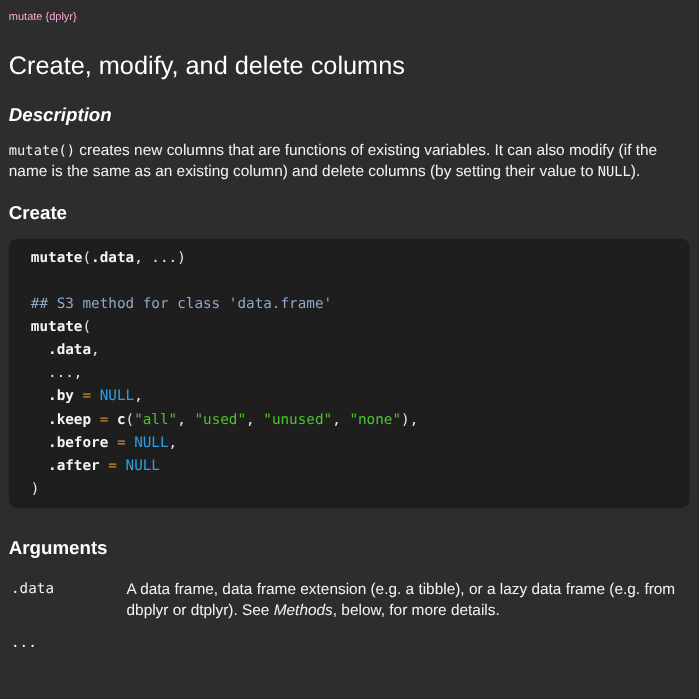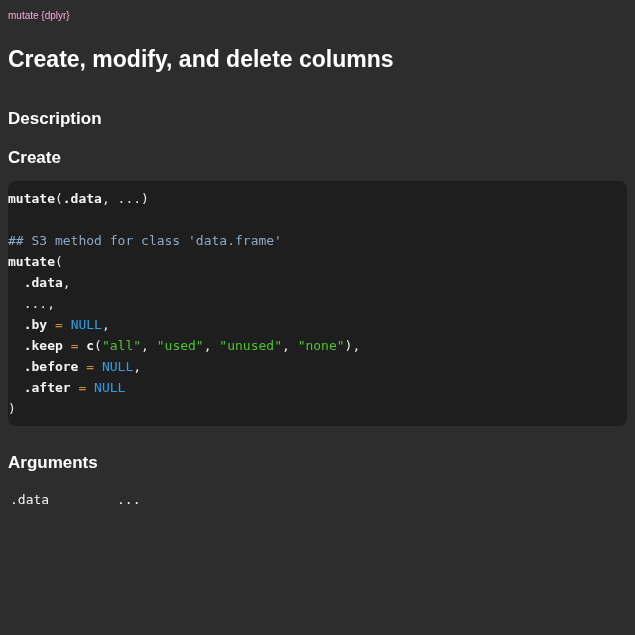--- a/index.html
+++ b/index.html
@@ -11,29 +11,29 @@
     font-family: "Liberation Sans", sans-serif;
   }
   .page { padding: 10px 8px 0 8px; }
 
   .header-row {
     display: flex; justify-content: space-between; align-items: baseline;
     font-size: 10px; color: #f9a8d4;
   }
 
   h1.title {
-    font-size: 23px; font-weight: 700; color: #ffffff;
+    font-size: 23px; font-weight: 400; color: #ffffff;
     margin: 25px 0 0 0; line-height: 27px;
   }
 
   h3.sec {
     font-size: 17px; font-weight: 700; color: #ffffff;
     margin: 21px 0 0 0; line-height: 20px;
   }
-  h3.sec-description { margin-top: 36px; }
+  h3.sec-description { margin-top: 22px; font-style: italic; }
   h3.sec-usage { margin-top: 19px; }
   h3.sec-arguments { margin-top: 27px; }
 
   p.desc {
     font-size: 14px; line-height: 19px; margin: 12px 0 0 0; color: #f2f2f2;
   }
 
   .tk-plain { font-family: "Liberation Sans", sans-serif; }
   .tk-code {
     font-family: "DejaVu Sans Mono", "Liberation Mono", monospace;
@@ -42,21 +42,21 @@
   .tk-i { font-style: italic; }
   .tk-codelink {
     font-family: "DejaVu Sans Mono", "Liberation Mono", monospace;
     font-size: 12.5px; text-decoration: underline; cursor: pointer; color: #f2f2f2;
   }
 
   pre.usage {
     background: #1e1e1e;
     border-radius: 8px;
     margin: 13px 0 0 0;
-    padding: 7px 0;
+    padding: 7px 20px;
     font-family: "DejaVu Sans Mono", "Liberation Mono", monospace;
     font-size: 13px; line-height: 21px;
     white-space: pre;
   }
   .code-line { min-height: 21px; }
 
   .args {
     display: grid;
     grid-template-columns: 107px 1fr;
     row-gap: 11px;
@@ -72,22 +72,24 @@
 <body>
 
 <div class="page">
   <div class="header-row">
     <span>mutate {dplyr}</span>
   </div>
 
   <h1 class="title">Create, modify, and delete columns</h1>
 
   <h3 class="sec sec-description">Description</h3>
+  <p class="desc"><span class="tk-code">mutate()</span><span class="tk-plain"> creates new columns that are functions of existing variables. It can also modify (if the name is the same as an existing column) and delete columns (by setting their value to </span><span class="tk-code">NULL</span><span class="tk-plain">).</span></p>
 
   <h3 class="sec sec-usage">Create</h3>
   <pre class="usage"><div class="code-line"><span style="color: rgb(245, 245, 245); font-weight: 700;">mutate</span><span style="color: rgb(232, 232, 232);">(</span><span style="color: rgb(245, 245, 245); font-weight: 700;">.data</span><span style="color: rgb(232, 232, 232);">, ...)</span></div><div class="code-line">&nbsp;</div><div class="code-line"><span style="color: rgb(143, 168, 198);">## S3 method for class 'data.frame'</span></div><div class="code-line"><span style="color: rgb(245, 245, 245); font-weight: 700;">mutate</span><span style="color: rgb(232, 232, 232);">(</span></div><div class="code-line"><span style="color: rgb(232, 232, 232);">  </span><span style="color: rgb(245, 245, 245); font-weight: 700;">.data</span><span style="color: rgb(232, 232, 232);">,</span></div><div class="code-line"><span style="color: rgb(232, 232, 232);">  ...,</span></div><div class="code-line"><span style="color: rgb(232, 232, 232);">  </span><span style="color: rgb(245, 245, 245); font-weight: 700;">.by</span><span style="color: rgb(232, 232, 232);"> </span><span style="color: rgb(207, 138, 59);">=</span><span style="color: rgb(232, 232, 232);"> </span><span style="color: rgb(45, 159, 230);">NULL</span><span style="color: rgb(232, 232, 232);">,</span></div><div class="code-line"><span style="color: rgb(232, 232, 232);">  </span><span style="color: rgb(245, 245, 245); font-weight: 700;">.keep</span><span style="color: rgb(232, 232, 232);"> </span><span style="color: rgb(207, 138, 59);">=</span><span style="color: rgb(232, 232, 232);"> </span><span style="color: rgb(245, 245, 245); font-weight: 700;">c</span><span style="color: rgb(232, 232, 232);">(</span><span style="color: rgb(78, 196, 46);">"all"</span><span style="color: rgb(232, 232, 232);">, </span><span style="color: rgb(78, 196, 46);">"used"</span><span style="color: rgb(232, 232, 232);">, </span><span style="color: rgb(78, 196, 46);">"unused"</span><span style="color: rgb(232, 232, 232);">, </span><span style="color: rgb(78, 196, 46);">"none"</span><span style="color: rgb(232, 232, 232);">),</span></div><div class="code-line"><span style="color: rgb(232, 232, 232);">  </span><span style="color: rgb(245, 245, 245); font-weight: 700;">.before</span><span style="color: rgb(232, 232, 232);"> </span><span style="color: rgb(207, 138, 59);">=</span><span style="color: rgb(232, 232, 232);"> </span><span style="color: rgb(45, 159, 230);">NULL</span><span style="color: rgb(232, 232, 232);">,</span></div><div class="code-line"><span style="color: rgb(232, 232, 232);">  </span><span style="color: rgb(245, 245, 245); font-weight: 700;">.after</span><span style="color: rgb(232, 232, 232);"> </span><span style="color: rgb(207, 138, 59);">=</span><span style="color: rgb(232, 232, 232);"> </span><span style="color: rgb(45, 159, 230);">NULL</span></div><div class="code-line"><span style="color: rgb(232, 232, 232);">)</span></div></pre>
 
   <h3 class="sec sec-arguments">Arguments</h3>
   <div class="args">
     <div class="arg-term">.data</div>
+    <div class="arg-def"><span class="tk-plain">A data frame, data frame extension (e.g. a tibble), or a lazy data frame (e.g. from dbplyr or dtplyr). See </span><span class="tk-i">Methods</span><span class="tk-plain">, below, for more details.</span></div>
     <div class="arg-term">...</div>
   </div>
 </div>
 
 </body></html>

